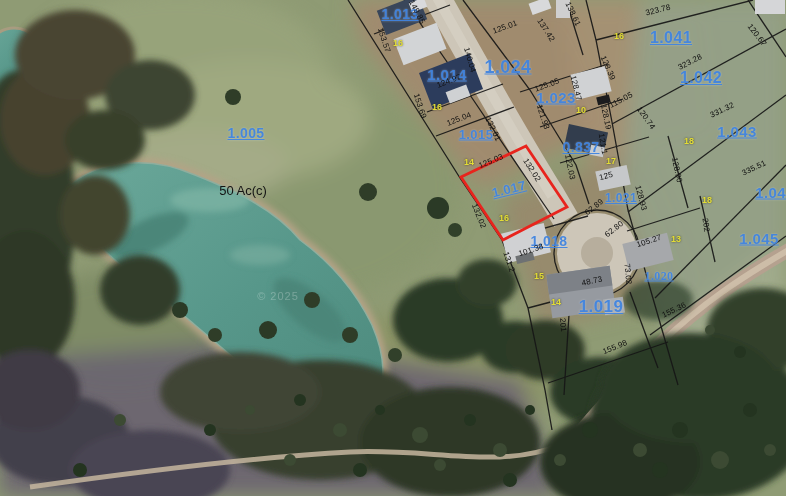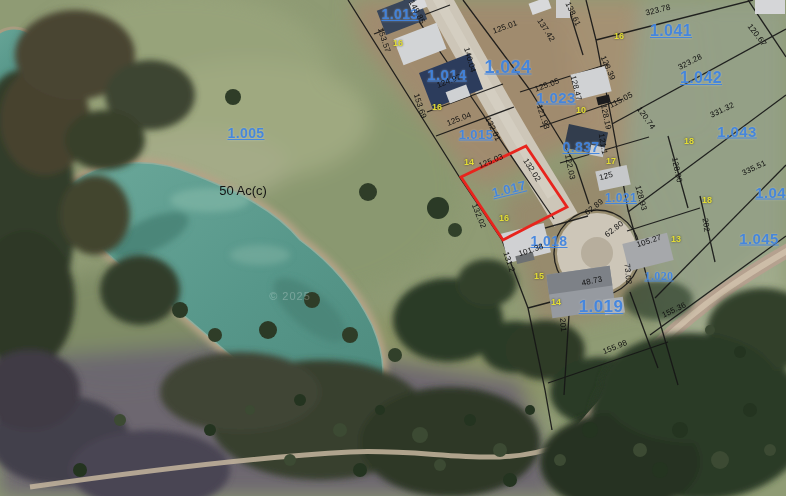--- a/index.html
+++ b/index.html
@@ -23,21 +23,21 @@
     position:absolute;transform:translate(-50%,-50%);
     color:#e3dd36;font-weight:700;font-size:9px;white-space:nowrap;
     text-shadow:0 0 2px rgba(40,40,20,.8);
   }
   .area-label{
     position:absolute;left:243px;top:190px;transform:translate(-50%,-50%);
     color:#141414;font-size:13px;white-space:nowrap;
   }
   .watermark{
     position:absolute;left:278px;top:296px;transform:translate(-50%,-50%);
-    color:rgba(255,255,255,.25);font-size:11px;white-space:nowrap;letter-spacing:1px;margin-left:12px;
+    color:rgba(255,255,255,.25);font-size:11px;white-space:nowrap;letter-spacing:1px;
   }
 </style>
 </head>
 <body>
 
 <div id="map-viewport">
 
   <svg id="terrain" viewBox="0 0 786 496" xmlns="http://www.w3.org/2000/svg">
     <defs>
       <filter id="b3" x="-40%" y="-40%" width="180%" height="180%">
@@ -230,21 +230,21 @@
       <span class="parcel-label" style="left: 447px; top: 74px; font-size: 15px; transform: translate(-50%, -50%);">1.014</span>
       <span class="parcel-label" style="left: 476px; top: 134px; font-size: 13px; transform: translate(-50%, -50%);">1.015</span>
       <span class="parcel-label" style="left: 509px; top: 189px; font-size: 13px; transform: translate(-50%, -50%) rotate(-14deg);">1.017</span>
       <span class="parcel-label" style="left: 549px; top: 241px; font-size: 14px; transform: translate(-50%, -50%);">1.018</span>
       <span class="parcel-label" style="left: 601px; top: 307px; font-size: 17px; transform: translate(-50%, -50%);">1.019</span>
       <span class="parcel-label" style="left: 659px; top: 276px; font-size: 12px; transform: translate(-50%, -50%); font-family: Liberation Serif, serif;">1.020</span>
       <span class="parcel-label" style="left: 621px; top: 198px; font-size: 12px; transform: translate(-50%, -50%);">1.021</span>
       <span class="parcel-label" style="left: 581px; top: 147px; font-size: 14px; transform: translate(-50%, -50%);">0.837</span>
       <span class="parcel-label" style="left: 556px; top: 97px; font-size: 15px; transform: translate(-50%, -50%);">1.023</span>
       <span class="parcel-label" style="left: 508px; top: 31px; font-size: 18px; transform: translate(-50%, -50%); margin-top: 36px;">1.024</span>
-      <span class="parcel-label" style="left: 671px; top: 31px; font-size: 16px; transform: translate(-50%, -50%); text-decoration: underline;">1.041</span>
+      <span class="parcel-label" style="left: 671px; top: 38px; font-size: 16px; transform: translate(-50%, -50%); text-decoration: underline;">1.041</span>
       <span class="parcel-label" style="left: 701px; top: 78px; font-size: 16px; transform: translate(-50%, -50%);">1.042</span>
       <span class="parcel-label" style="left: 737px; top: 131px; font-size: 15px; transform: translate(-50%, -50%);">1.043</span>
       <span class="parcel-label" style="left: 775px; top: 192px; font-size: 15px; transform: translate(-50%, -50%);">1.044</span>
       <span class="parcel-label" style="left: 759px; top: 238px; font-size: 15px; transform: translate(-50%, -50%);">1.045</span>
       <span class="dim-label" style="left: 417px; top: 12px; transform: translate(-50%, -50%) rotate(62deg);">149.85</span>
       <span class="dim-label" style="left: 384px; top: 40px; transform: translate(-50%, -50%) rotate(72deg);">153.57</span>
       <span class="dim-label" style="left: 449px; top: 81px; transform: translate(-50%, -50%) rotate(-21deg);">124.97</span>
       <span class="dim-label" style="left: 420px; top: 106px; transform: translate(-50%, -50%) rotate(72deg);">153.69</span>
       <span class="dim-label" style="left: 459px; top: 119px; transform: translate(-50%, -50%) rotate(-21deg);">125.04</span>
       <span class="dim-label" style="left: 493px; top: 129px; transform: translate(-50%, -50%) rotate(64deg);">132.01</span>

